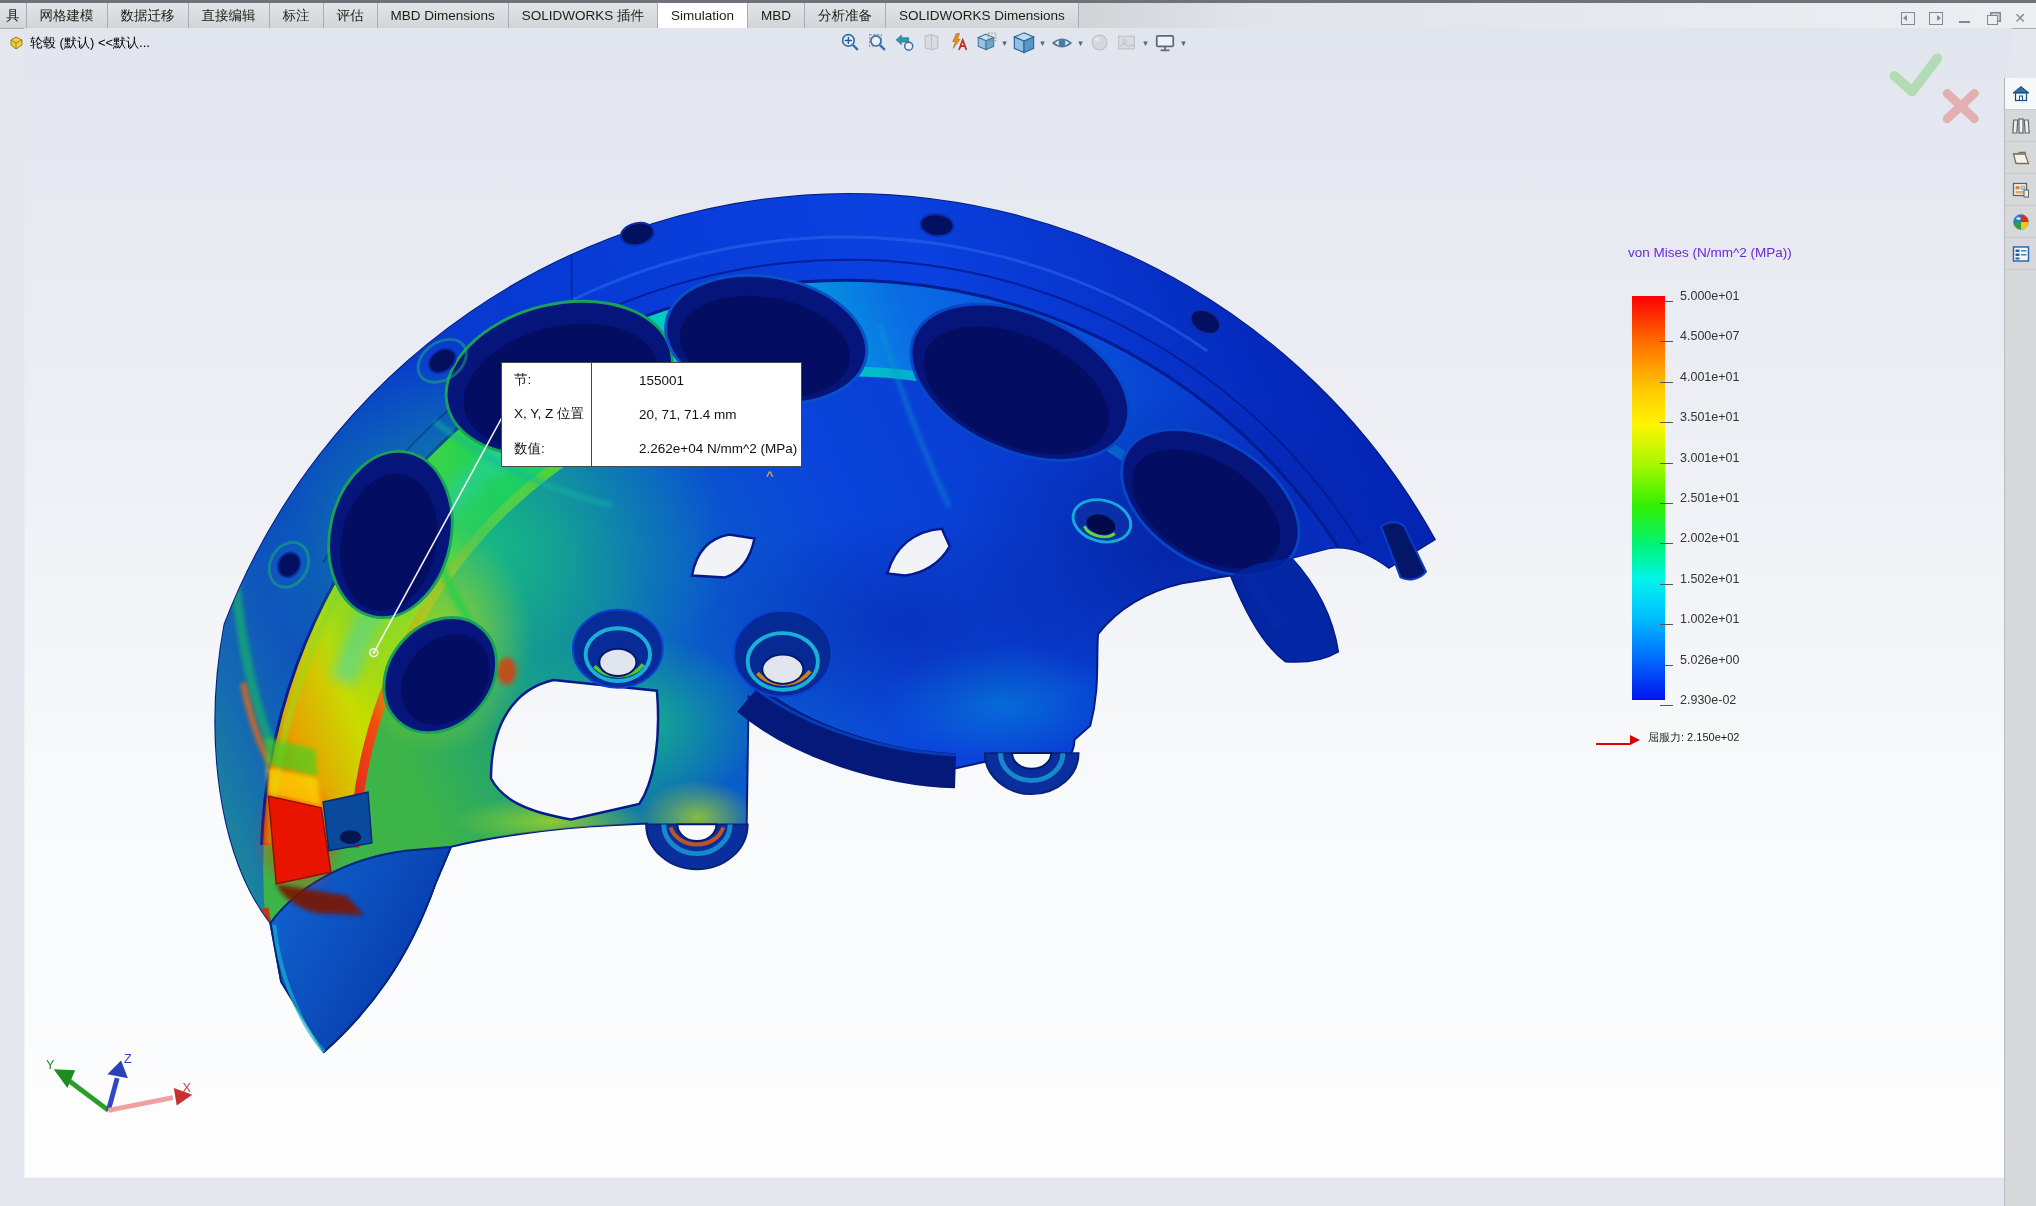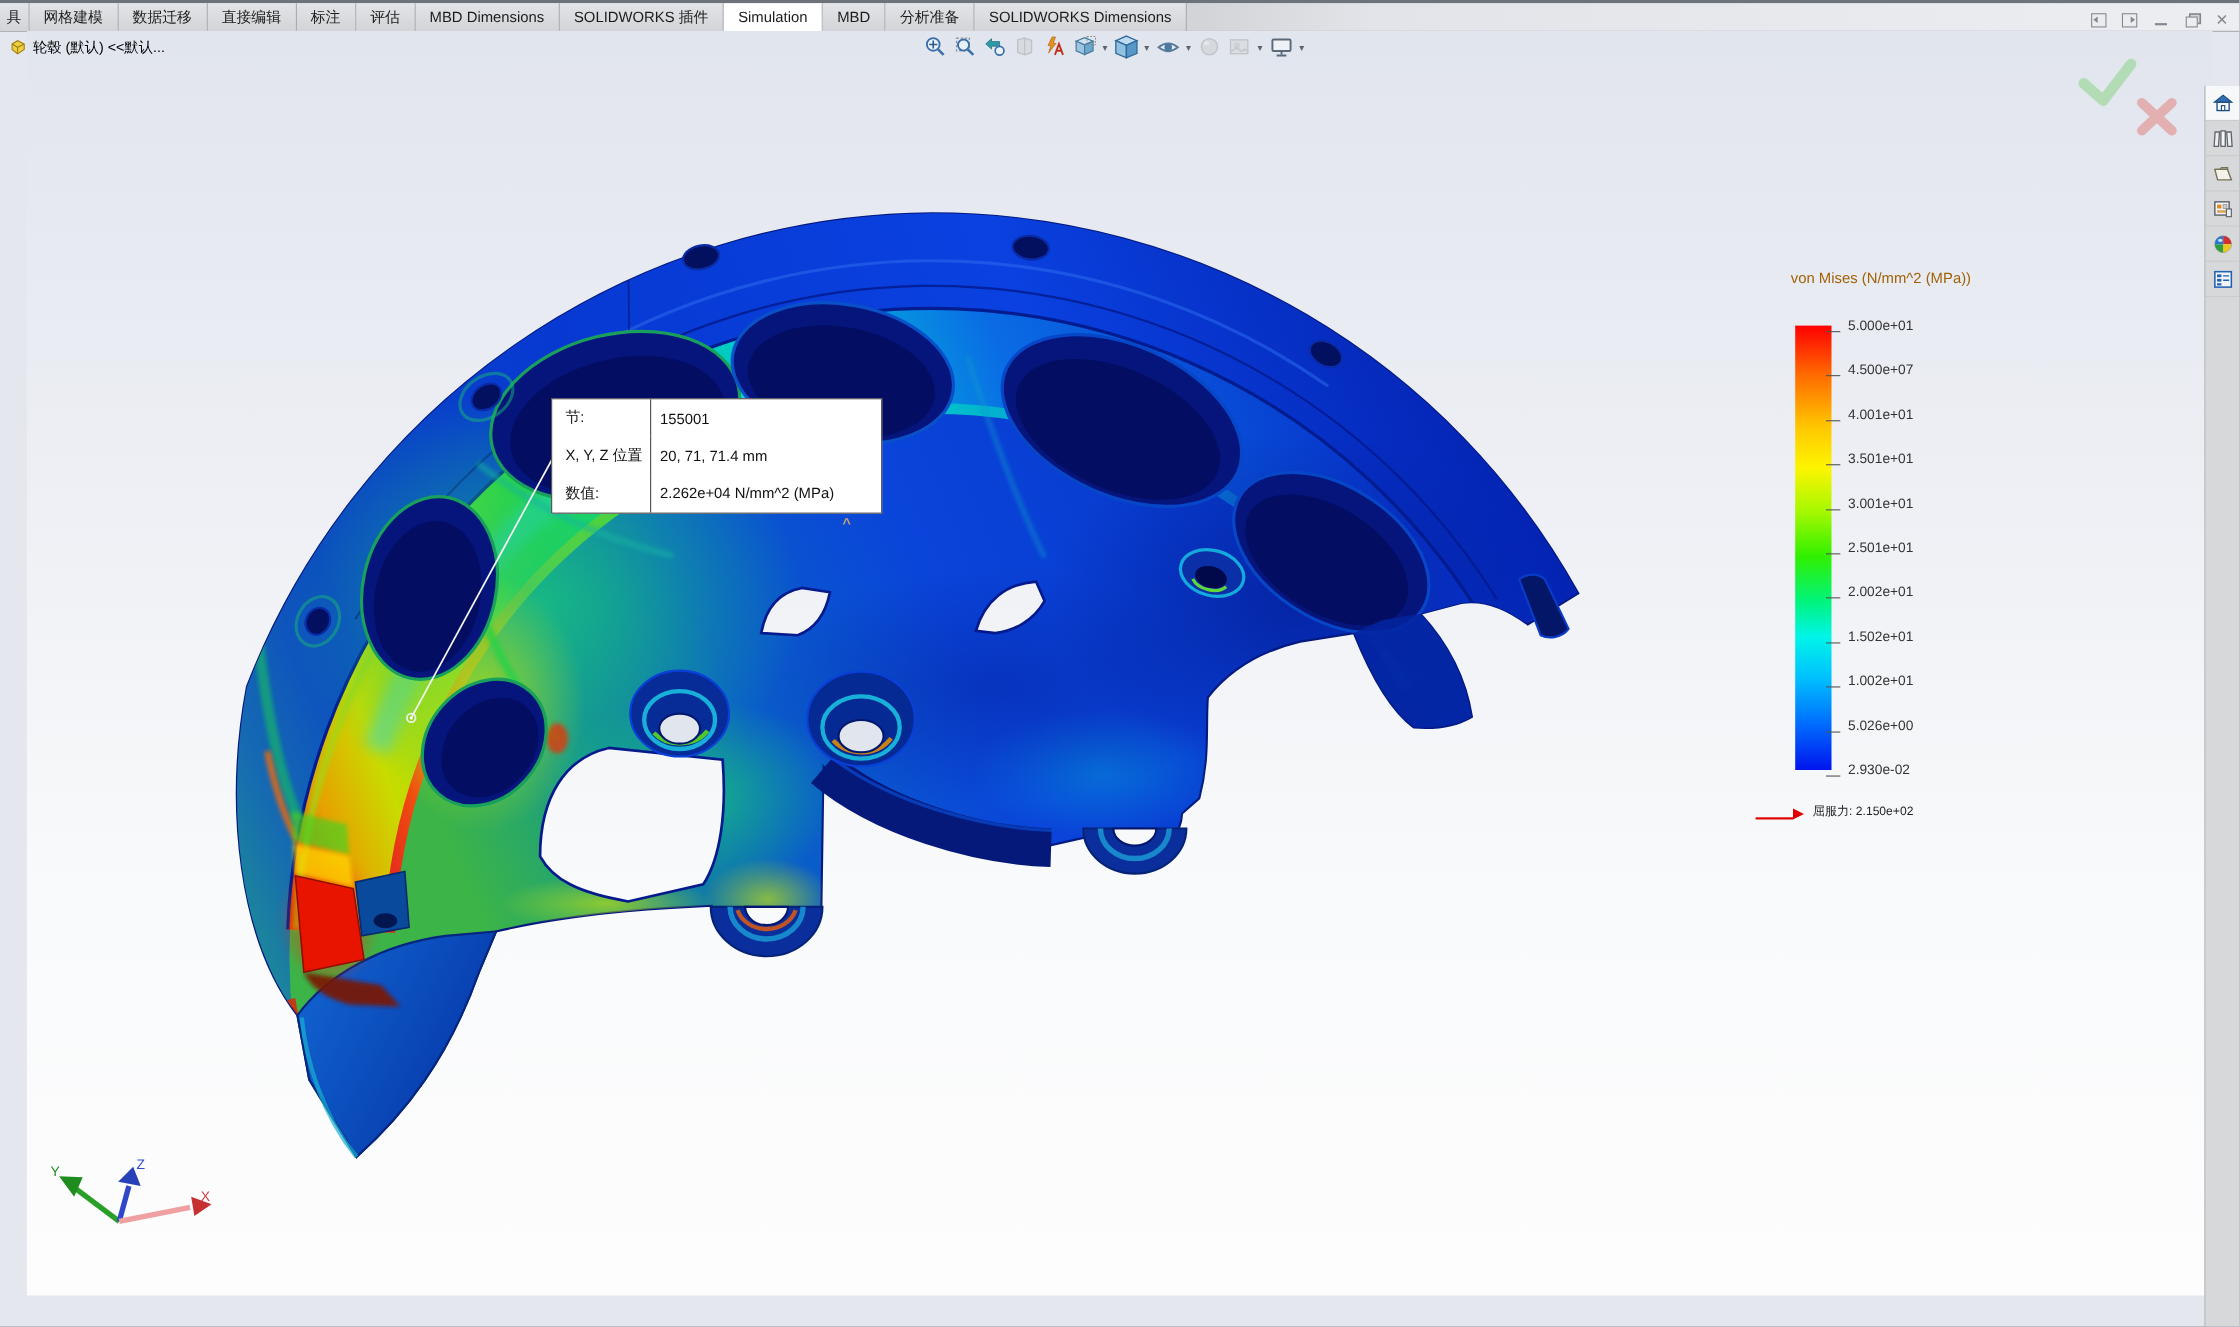--- a/index.html
+++ b/index.html
@@ -33,25 +33,25 @@
   .hud .ic{width:25px;height:25px;display:flex;align-items:center;justify-content:center;border-radius:2px;}
   .hud .caret{font-size:9px;color:#5e636a;width:9px;text-align:center;}
   .dim{opacity:.5;filter:grayscale(.7);}
   
   .plot-header{position:absolute;left:1022px;top:18px;font-size:13.5px;line-height:19px;color:#2b2b2b;}
   
   .callout{position:absolute;left:501px;top:334px;width:299px;height:103px;background:#fff;
            border:1.5px solid #474747;display:grid;grid-template-columns:90px 1fr;grid-template-rows:1fr 1fr 1fr;
            font-size:13.5px;color:#111;}
   .callout .lab{border-right:1px solid #474747;display:flex;align-items:center;padding-left:12px;white-space:nowrap;overflow:visible;z-index:2;}
-  .callout .val{display:flex;align-items:center;padding-left:8px;white-space:nowrap;}
+  .callout .val{display:flex;align-items:center;padding-left:8px;white-space:nowrap;margin-left:39px;}
   .probe-caret{position:absolute;left:766px;top:440px;color:#c8a070;font-size:13px;font-weight:bold;}
   
   .legend{position:absolute;left:1596px;top:217px;width:260px;height:540px;color:#333;}
-  .legend .title{position:absolute;left:32px;top:0;font-size:13.5px;color:#a16207;white-space:nowrap;}
+  .legend .title{position:absolute;left:32px;top:0;font-size:13.5px;color:#6d28d9;white-space:nowrap;}
   .legend .bar{position:absolute;left:36px;top:51px;width:33px;height:404px;
      background:linear-gradient(180deg,#fe0000 0%,#ff6a00 11%,#ffc800 23%,#fdf500 32%,#a4f800 42%,#30f000 52%,#00f47c 62%,#00f5e8 70%,#00c2fe 79%,#0072fe 89%,#0014ee 100%);}
   .legend .tickline{position:absolute;left:64px;width:13px;height:1px;background:#555;}
   .legend .ticklab{position:absolute;left:84px;height:16px;line-height:16px;font-size:12.5px;white-space:nowrap;}
   .yield{position:absolute;left:0px;top:485px;display:flex;align-items:flex-end;font-size:11px;color:#222;}
   .yield .shaft{width:34px;height:2px;background:#e00000;}
   .yield .head{width:0;height:0;border-left:10px solid #e00000;border-top:5px solid transparent;border-bottom:5px solid transparent;}
   .yield .ytext{margin-left:8px;white-space:nowrap;}
   
   .taskpane{position:absolute;right:0;top:50px;width:31px;height:1128px;background:#d7d8da;border-left:1px solid #b8babe;}

